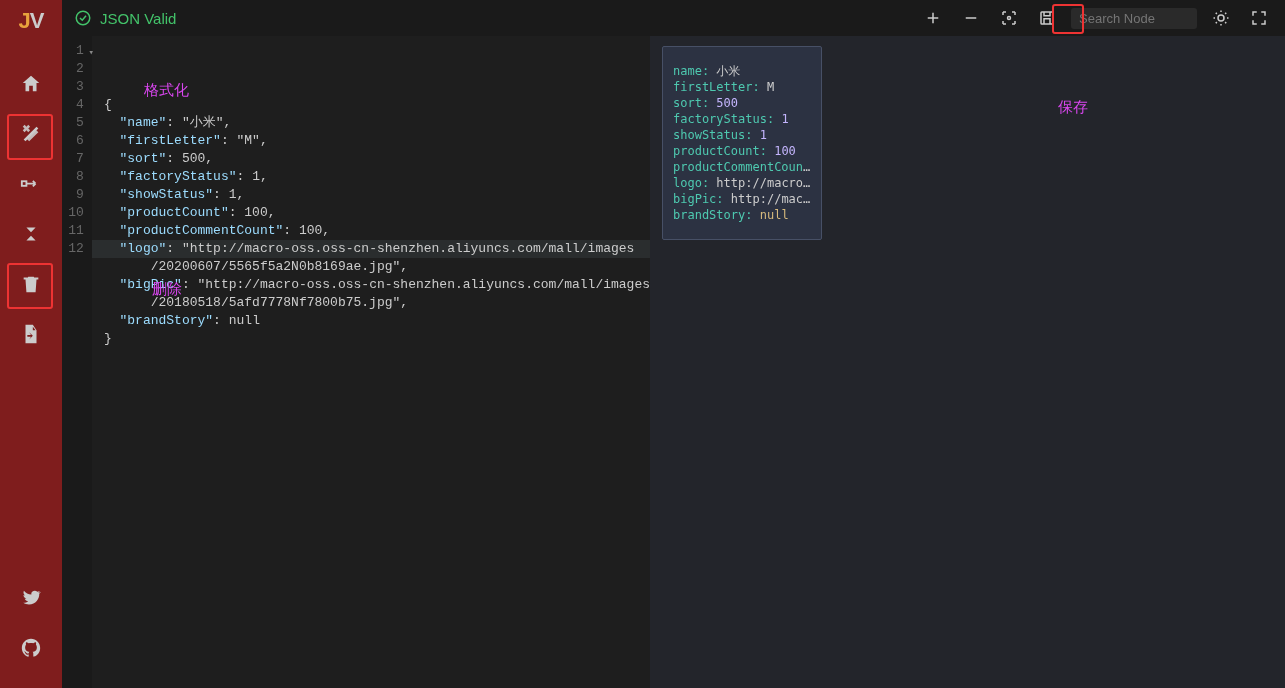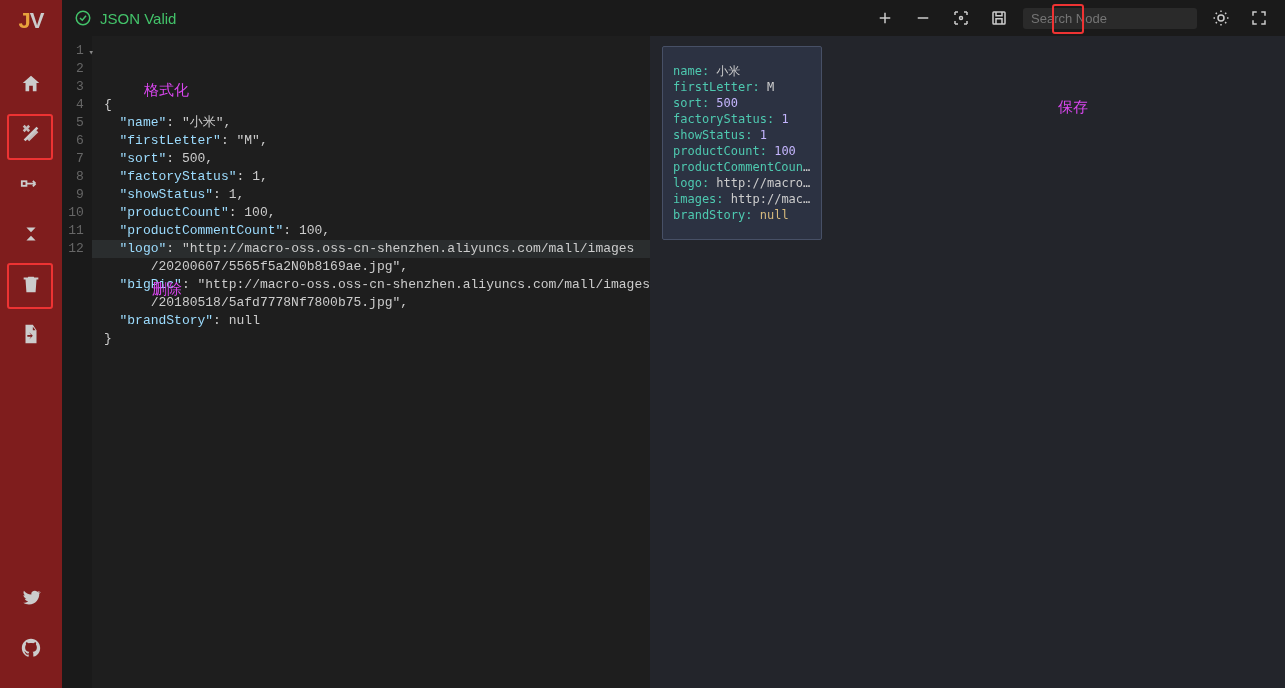--- a/index.html
+++ b/index.html
@@ -109,21 +109,21 @@
     cursor: pointer;
     color: #ccc;
   }
   .tool-btn svg { width: 18px; height: 18px; }
   .search-box {
     display: flex;
     align-items: center;
     background: #2a2a2a;
     border-radius: 3px;
     padding: 3px 8px;
-    width: 174px;
+    width: 126px;
   }
   .search-box input {
     background: transparent;
     border: none;
     outline: none;
     color: #ccc;
     font-size: 13px;
     flex: 1;
   }
   .search-box svg { width: 14px; height: 14px; color: #888; }
@@ -369,18 +369,18 @@
     <div class="viewer-pane">
       <div class="node-card" id="node">
           <div class="node-line"><span class="nk">name:</span> <span class="nv-str">小米</span></div>
           <div class="node-line"><span class="nk">firstLetter:</span> <span class="nv-str">M</span></div>
           <div class="node-line"><span class="nk">sort:</span> <span class="nv-num">500</span></div>
           <div class="node-line"><span class="nk">factoryStatus:</span> <span class="nv-num">1</span></div>
           <div class="node-line"><span class="nk">showStatus:</span> <span class="nv-num">1</span></div>
           <div class="node-line"><span class="nk">productCount:</span> <span class="nv-num">100</span></div>
           <div class="node-line"><span class="nk">productCommentCount:</span> </div>
           <div class="node-line"><span class="nk">logo:</span> <span class="nv-str">http://macro-oss.…</span></div>
-          <div class="node-line"><span class="nk">images:</span> <span class="nv-str">http://macro-os…</span></div>
+          <div class="node-line"><span class="nk">bigPic:</span> <span class="nv-str">http://macro-os…</span></div>
           <div class="node-line"><span class="nk">brandStory:</span> <span class="nv-null">null</span></div>
         </div>
     </div>
   </div>
 </div>
 
 </body></html>

